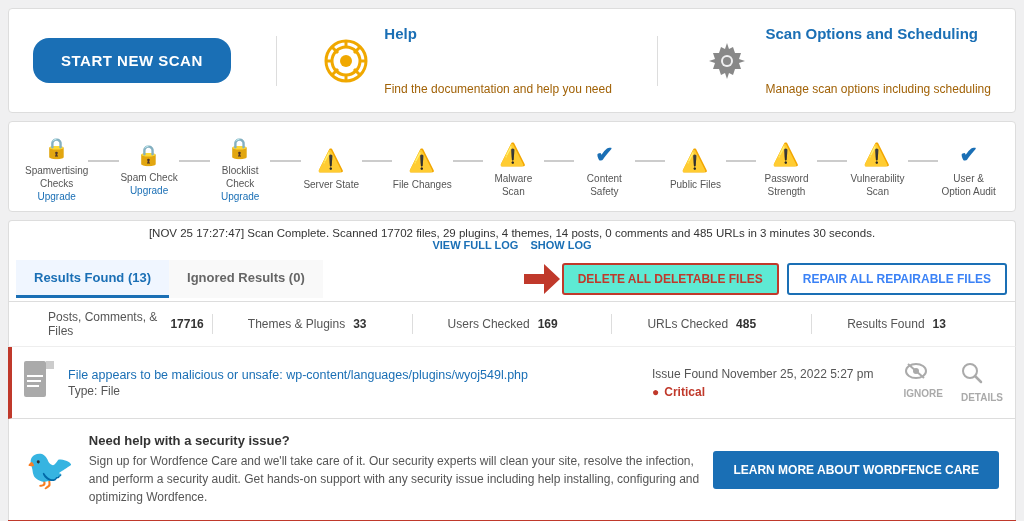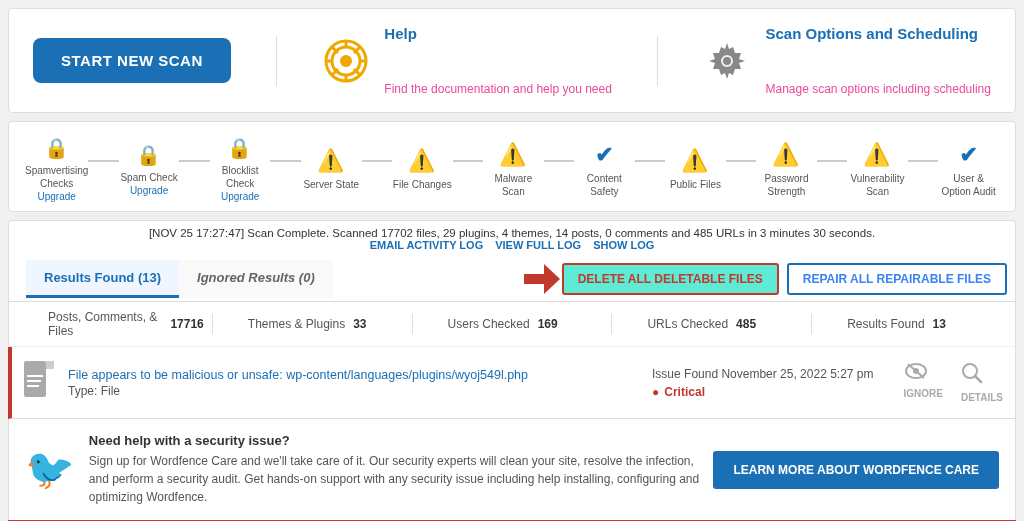--- a/index.html
+++ b/index.html
@@ -2,49 +2,49 @@
 <html><head>
   <meta charset="utf-8">
   <style>
     * { box-sizing: border-box; margin: 0; padding: 0; }
     body { font-family: -apple-system, BlinkMacSystemFont, 'Segoe UI', Arial, sans-serif; background: #f0f0f1; font-size: 13px; color: #333; }
 
     .page-wrapper { max-width: 1024px; margin: 0 auto; background: #f0f0f1; padding: 8px; }
 
     
     .top-bar { background: #fff; border: 1px solid #ddd; border-radius: 4px; display: flex; align-items: center; justify-content: space-between; padding: 16px 24px; margin-bottom: 8px; }
-    .start-scan-btn { background: #1a6fb5; color: #fff; border: none; border-radius: 8px; padding: 14px 28px; font-size: 15px; font-weight: 700; cursor: pointer; letter-spacing: 0.5px; }
+    .start-scan-btn { background: #1a6fb5; color: #fff; border: none; border-radius: 16px; padding: 14px 28px; font-size: 15px; font-weight: 700; cursor: pointer; letter-spacing: 0.5px; }
     .top-bar-section { display: flex; align-items: center; gap: 14px; }
     .top-bar-section .icon-wrap { width: 48px; height: 48px; display: flex; align-items: center; justify-content: center; }
     .top-bar-section .text-block h3 { font-size: 15px; font-weight: 700; color: #1a6fb5; margin-bottom: 2px; }
-    .top-bar-section .text-block p { font-size: 12px; color: #ec4899; margin-top: 40px; }
+    .top-bar-section .text-block p { font-size: 12px; color: #a16207; margin-top: 40px; }
     .divider-v { width: 1px; background: #ddd; height: 50px; }
 
     
     .scan-steps { background: #fff; border: 1px solid #ddd; border-radius: 4px; padding: 14px 16px 8px; margin-bottom: 8px; }
     .steps-row { display: flex; align-items: center; justify-content: space-between; gap: 0; }
     .step-item { display: flex; flex-direction: column; align-items: center; gap: 4px; flex: 1; }
     .step-connector { flex: 0.5; height: 2px; background: #ccc; margin-bottom: 18px; }
     .step-label { font-size: 10px; text-align: center; color: #555; line-height: 1.3; }
     .step-label .upgrade { color: #1a6fb5; font-size: 10px; }
     .icon-lock { color: #aaa; font-size: 20px; }
     .icon-warning { color: #f0a800; font-size: 22px; }
     .icon-check { color: #1a6fb5; font-size: 22px; font-weight: 700; }
 
     
     .status-bar { background: #fff; border: 1px solid #ddd; border-radius: 4px 4px 0 0; padding: 6px 12px; font-size: 11.5px; color: #333; display: flex; justify-content: space-between; align-items: center; border-bottom: none; flex-direction: column; }
     .status-bar .log-links { display: flex; gap: 12px; }
     .status-bar .log-links a { color: #1a6fb5; text-decoration: none; font-size: 11px; font-weight: 600; }
 
     
-    .results-header { background: #fff; border: 1px solid #ddd; border-top: none; display: flex; align-items: center; justify-content: space-between; padding: 0 8px 0 17px; }
+    .results-header { background: #fff; border: 1px solid #ddd; border-top: none; display: flex; align-items: center; justify-content: space-between; padding: 0 8px 0 7px; }
     .tabs { display: flex; }
     .tab { padding: 10px 18px; font-size: 13px; font-weight: 600; cursor: pointer; border-bottom: 3px solid transparent; color: #555; }
     .tab.active { border-bottom: 3px solid #1a6fb5; color: #1a6fb5; background: #f0f6ff; }
-    .tab.inactive { color: #666; background: #f9f9f9; font-style: italic; }
+    .tab.inactive { color: #666; background: #f9f9f9; }
     .action-btns { display: flex; gap: 8px; padding: 6px 0; }
     .btn-delete { background: #5eead4; border: 2px solid #c0392b; color: #c0392b; padding: 7px 14px; font-size: 12px; font-weight: 700; border-radius: 3px; cursor: pointer; position: relative; }
     .btn-delete-wrapper { position: relative; }
     .red-arrow { position: absolute; left: -38px; top: 50%; transform: translateY(-50%); }
     .btn-repair { background: #fff; border: 2px solid #1a6fb5; color: #3b82f6; padding: 7px 14px; font-size: 12px; font-weight: 700; border-radius: 3px; cursor: pointer; }
 
     
     .stats-row { background: #fff; border: 1px solid #ddd; border-top: none; display: flex; align-items: center; padding: 8px 12px; gap: 0; border-bottom: 1px solid #eee; }
     .stat-item { display: flex; align-items: center; gap: 8px; flex: 1; }
     .stat-label { font-size: 12px; color: #555; margin-left: 27px; }
@@ -191,21 +191,20 @@
       <div class="step-item">
         <span class="icon-check">✔</span>
         <span class="step-label">User &amp; Option Audit</span>
       </div>
     </div>
   </div>
 
   <div class="status-bar">
     <span>[NOV 25 17:27:47] Scan Complete. Scanned 17702 files, 29 plugins, 4 themes, 14 posts, 0 comments and 485 URLs in 3 minutes 30 seconds.</span>
     <div class="log-links">
-      <a href="#">EMAIL ACTIVITY LOG</a>
       <a href="#">VIEW FULL LOG</a>
       <a href="#">SHOW LOG</a>
     </div>
   </div>
 
   <div class="results-header">
     <div class="tabs">
       <div class="tab active">Results Found (13)</div>
       <div class="tab inactive">Ignored Results (0)</div>
     </div>

